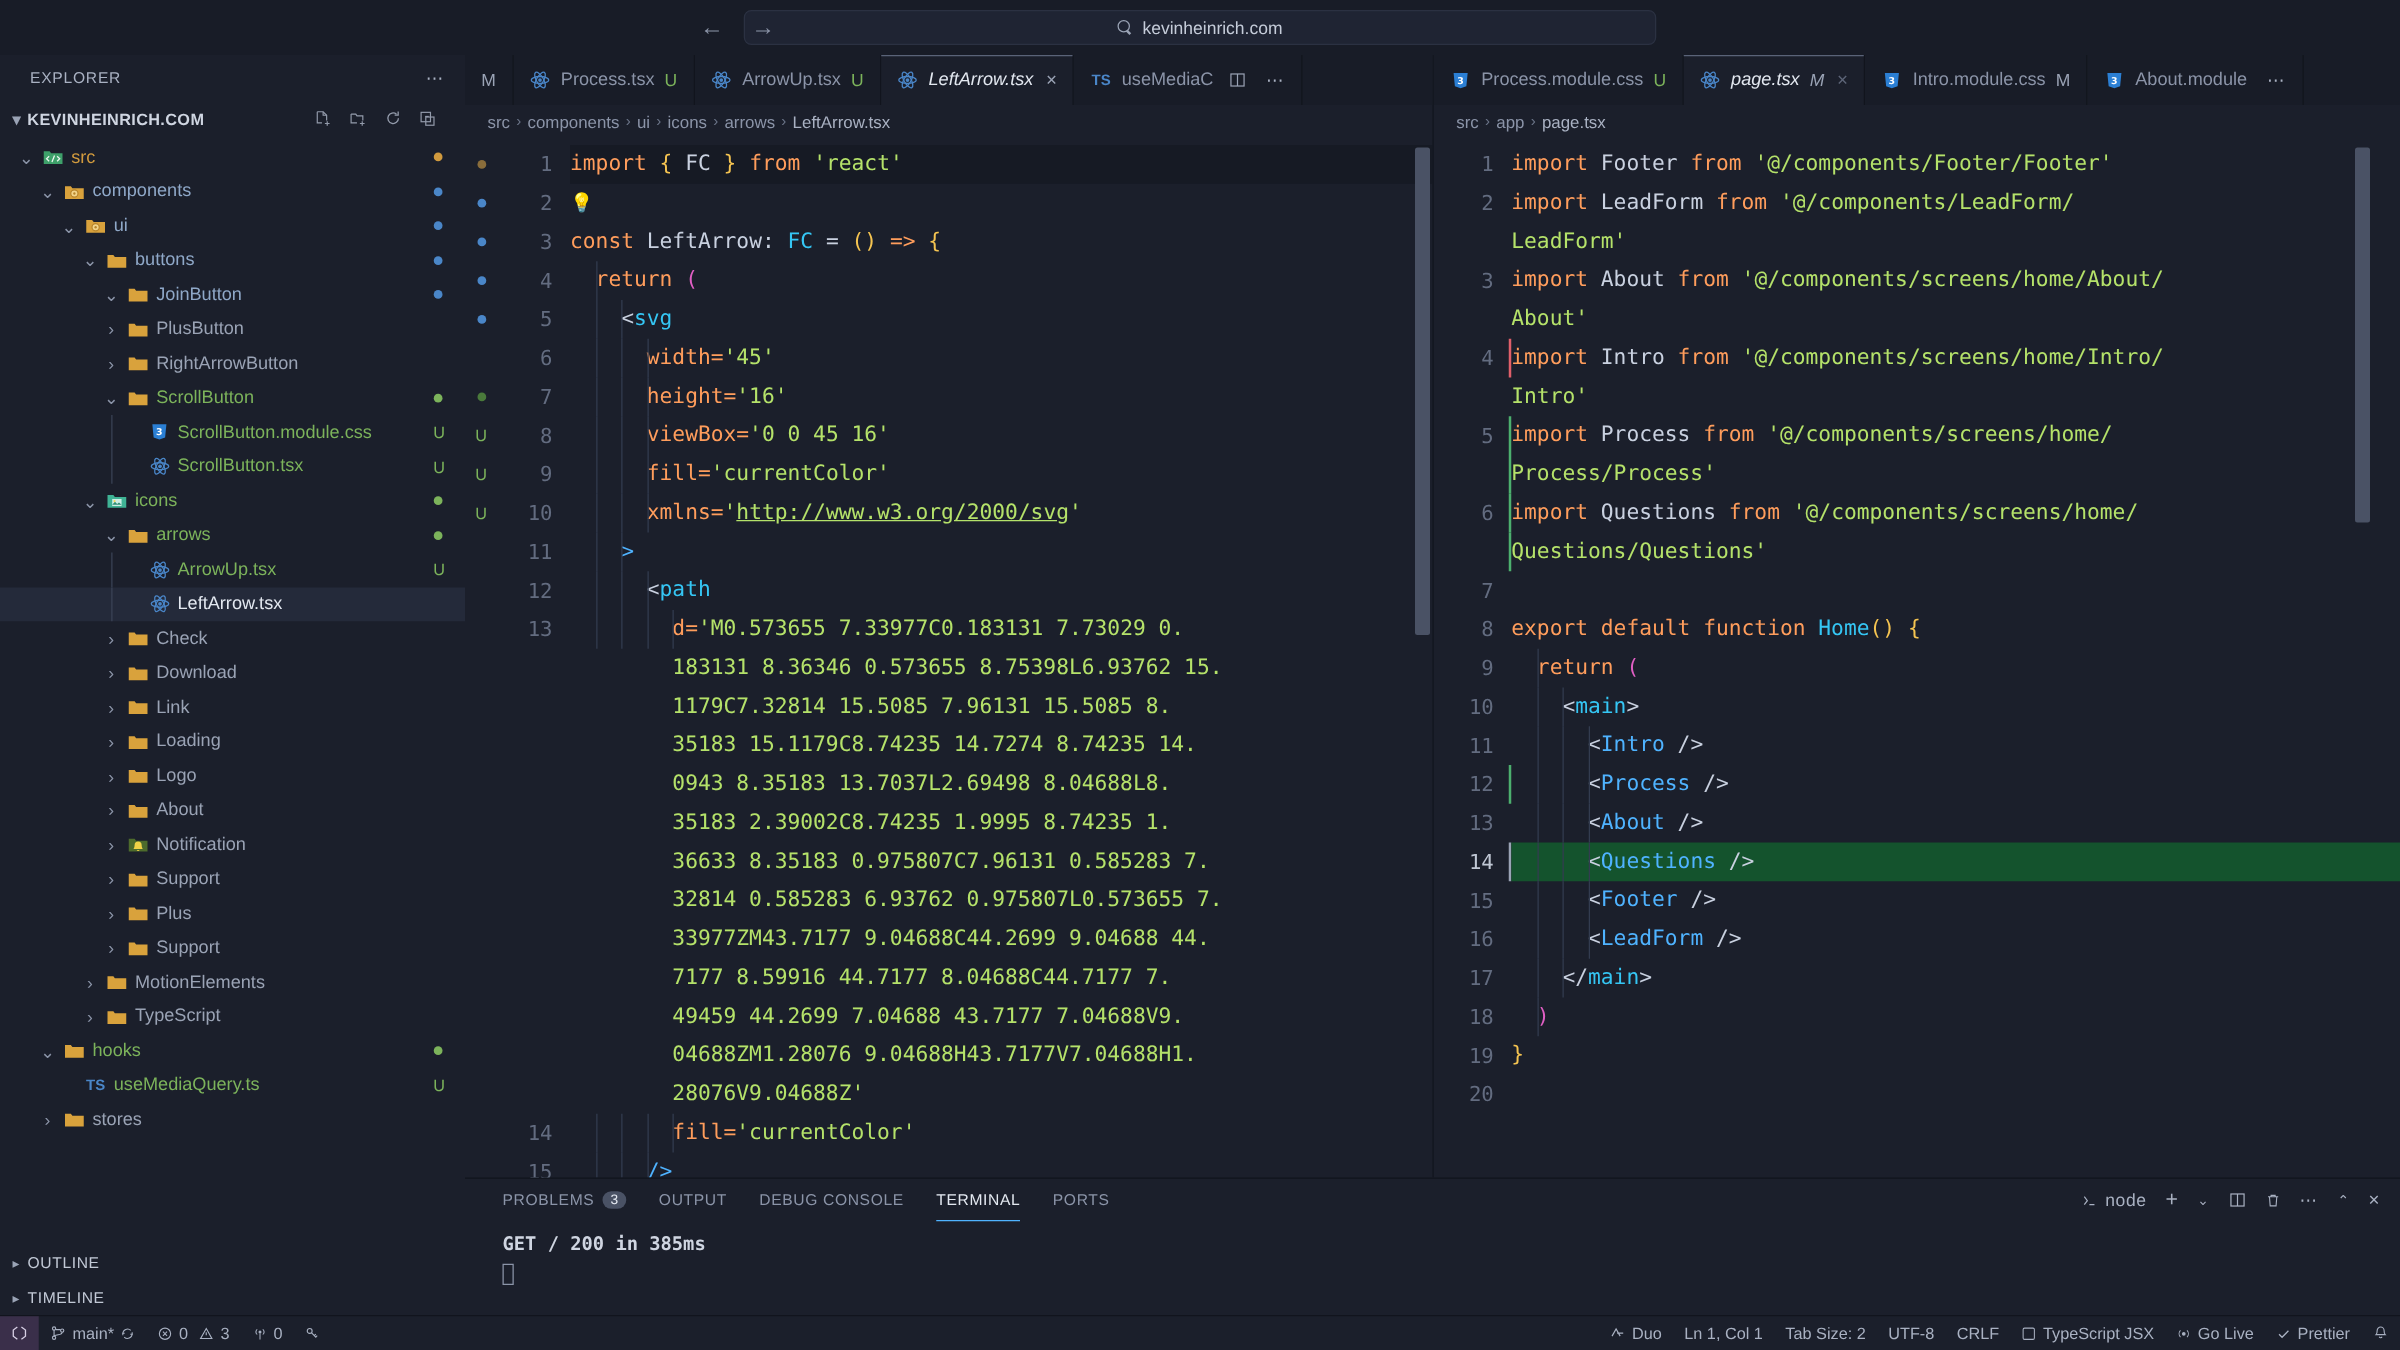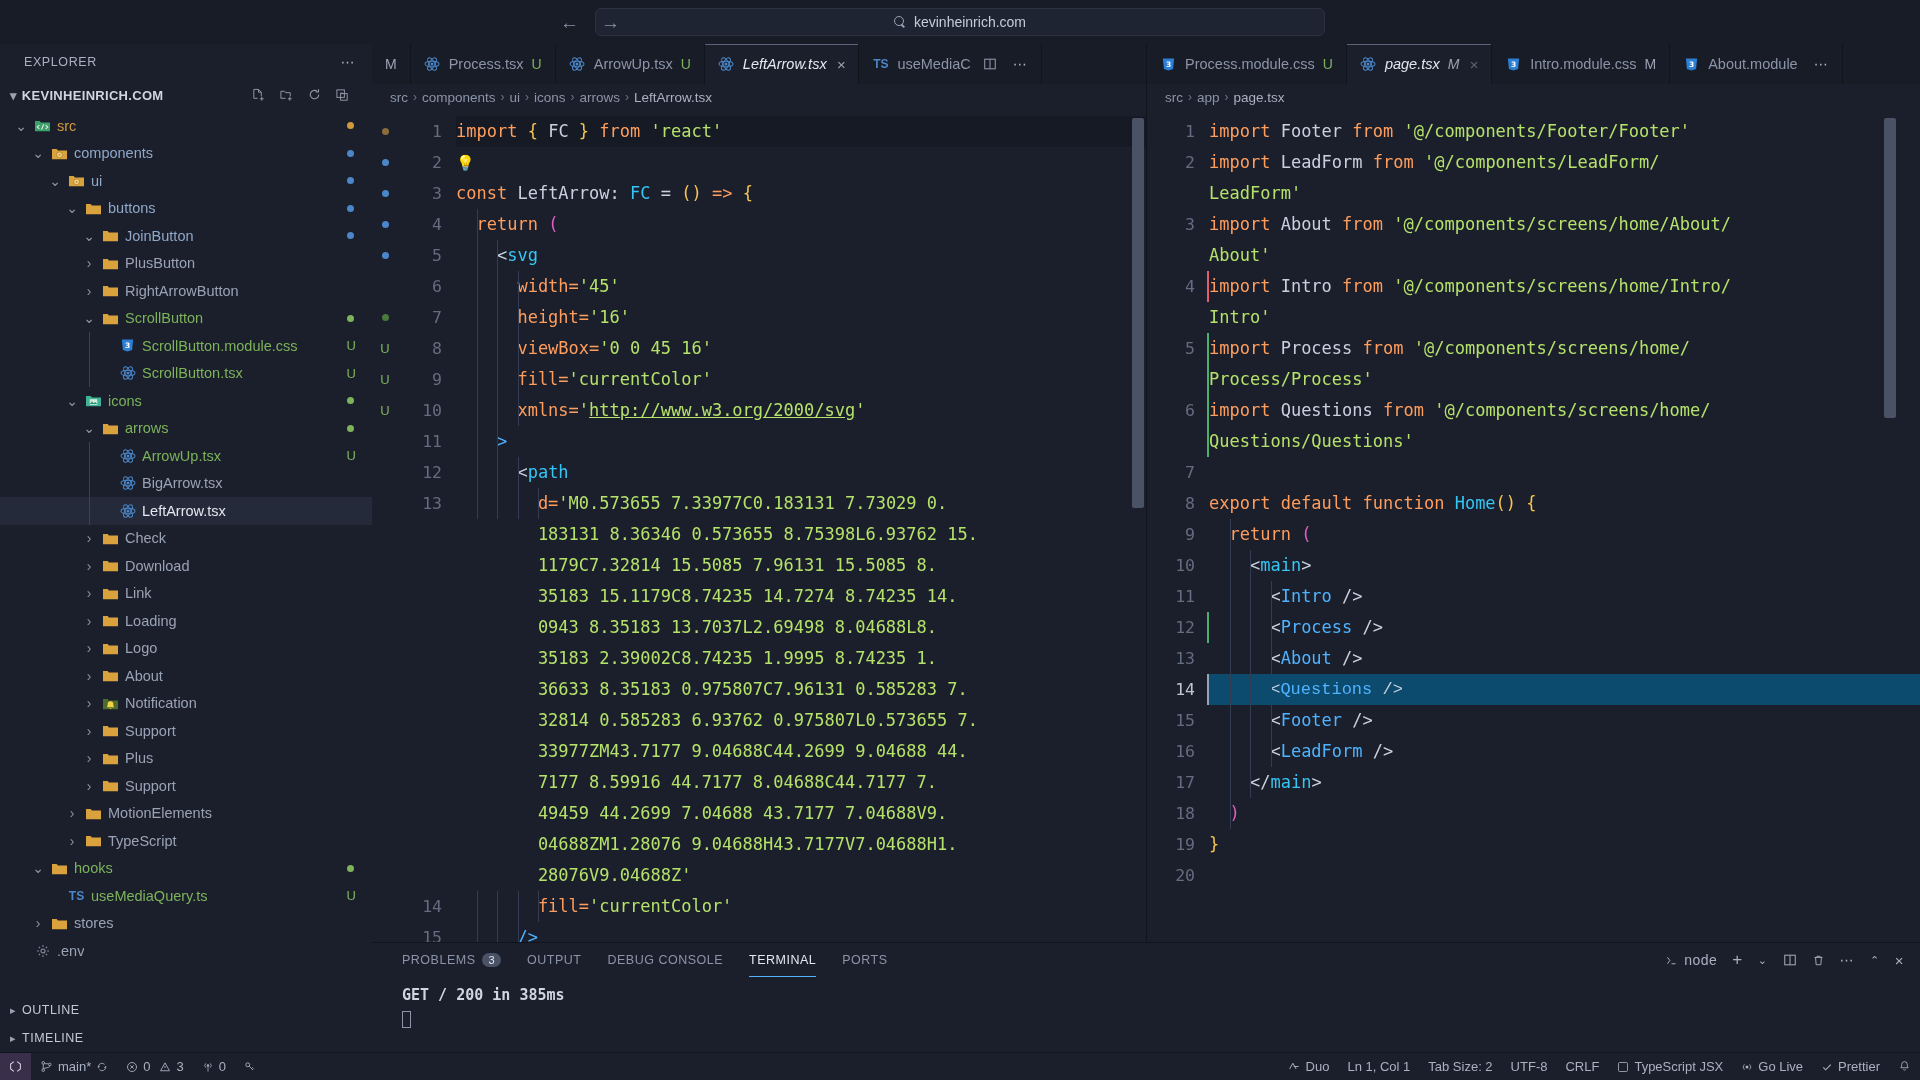--- a/index.html
+++ b/index.html
@@ -100,21 +100,21 @@
 
   .codewrap { flex:1 1 auto; display:flex; min-height:0; overflow:hidden; position:relative; }
   .gutter-deco { width:26px; flex:0 0 26px; padding-top:6px; }
   .gd { height:31px; display:flex; align-items:center; justify-content:center; font-size:13px; }
   .gd .gdot { width:7px; height:7px; border-radius:50%; }
   .linenos { flex:0 0 auto; padding-top:6px; text-align:right; }
   .ln { height:31px; line-height:31px; font-family:"DejaVu Sans Mono", monospace; font-size:16.5px; color:#636c80; padding-right:14px; position:relative; }
   .ln.cur { color:#c0c7d4; }
   .code { flex:1 1 auto; padding-top:6px; font-family:"DejaVu Sans Mono", monospace; font-size:17px; line-height:31px; white-space:pre; overflow:hidden; position:relative; }
   .cl { height:31px; position:relative; }
-  .cl.hl { background:#0c4a6e;font-family:Liberation Mono, monospace; }
+  .cl.hl { background:#14532d; }
   .cl.hl-tr { background:#161a24; }
   .indent { position:absolute; top:0; bottom:0; width:1px; background:#333c50; }
 
   
   .t-kw  { color:#ff9d5c; }
   .t-var { color:#c9d1e0; }
   .t-str { color:#b5e26a; }
   .t-tag { color:#4fb3ff; }
   .t-attr{ color:#ff9d5c; }
   .t-type{ color:#35c6f4; }
@@ -345,48 +345,33 @@
                   <ellipse cx="8" cy="8" rx="7" ry="2.8"></ellipse>
                   <ellipse cx="8" cy="8" rx="7" ry="2.8" transform="rotate(60 8 8)"></ellipse>
                   <ellipse cx="8" cy="8" rx="7" ry="2.8" transform="rotate(120 8 8)"></ellipse>
                 </g>
                 <circle cx="8" cy="8" r="1.5" fill="#4a86c8"></circle>
               </svg>
             </span>
             <span class="lbl c-mod">ArrowUp.tsx</span>
             <span class="badge c-mod">U</span>
           </div>
-          <div class="row" style="padding-left: 99px;">
+          <div class="row sel" style="padding-left: 99px;">
             <span class="guide" style="left: 89px;"></span>
             <span class="chev none"></span>
             <span class="ficon">
               <svg viewBox="0 0 16 16" width="16" height="16">
                 <g stroke="#4a86c8" fill="none" stroke-width="1.05">
                   <ellipse cx="8" cy="8" rx="7" ry="2.8"></ellipse>
                   <ellipse cx="8" cy="8" rx="7" ry="2.8" transform="rotate(60 8 8)"></ellipse>
                   <ellipse cx="8" cy="8" rx="7" ry="2.8" transform="rotate(120 8 8)"></ellipse>
                 </g>
                 <circle cx="8" cy="8" r="1.5" fill="#4a86c8"></circle>
               </svg>
             </span>
-            <span class="lbl c-norm">BigArrow.tsx</span>
-          </div>
-          <div class="row sel" style="padding-left: 99px;">
-            <span class="guide" style="left: 89px;"></span>
-            <span class="chev none"></span>
-            <span class="ficon">
-              <svg viewBox="0 0 16 16" width="16" height="16">
-                <g stroke="#4a86c8" fill="none" stroke-width="1.05">
-                  <ellipse cx="8" cy="8" rx="7" ry="2.8"></ellipse>
-                  <ellipse cx="8" cy="8" rx="7" ry="2.8" transform="rotate(60 8 8)"></ellipse>
-                  <ellipse cx="8" cy="8" rx="7" ry="2.8" transform="rotate(120 8 8)"></ellipse>
-                </g>
-                <circle cx="8" cy="8" r="1.5" fill="#4a86c8"></circle>
-              </svg>
-            </span>
             <span class="lbl c-sel">LeftArrow.tsx</span>
           </div>
           <div class="row" style="padding-left: 82px;">
             <span class="chev" style="font-size: 14px;">›</span>
             <span class="ficon">
               <svg viewBox="0 0 18 16" width="17" height="15">
                 <path d="M1 3.2h5l1.3 1.6H17V14H1z" fill="#d9a23c"></path>
               </svg>
             </span>
             <span class="lbl c-norm">Check</span>
@@ -511,30 +496,20 @@
             <span class="badge c-mod">U</span>
           </div>
           <div class="row" style="padding-left: 31px;">
             <span class="chev" style="font-size: 14px;">›</span>
             <span class="ficon">
               <svg viewBox="0 0 18 16" width="17" height="15">
                 <path d="M1 3.2h5l1.3 1.6H17V14H1z" fill="#d9a23c"></path>
               </svg>
             </span>
             <span class="lbl c-norm">stores</span>
-          </div>
-          <div class="row" style="padding-left: 14px;">
-            <span class="chev none"></span>
-            <span class="ficon">
-              <svg viewBox="0 0 16 16" width="14" height="14">
-                <circle cx="8" cy="8" r="2.3" fill="none" stroke="#8b94a8" stroke-width="1.2"></circle>
-                <path d="M8 1.2v2M8 12.8v2M1.2 8h2M12.8 8h2M3.3 3.3l1.4 1.4M11.3 11.3l1.4 1.4M12.7 3.3l-1.4 1.4M4.7 11.3l-1.4 1.4" stroke="#8b94a8" stroke-width="1.2"></path>
-              </svg>
-            </span>
-            <span class="lbl c-norm">.env</span>
           </div>
         </div>
       <div class="sb-bottom">
         <div class="panelhdr">
           <span style="font-size:11px;color:#9aa3b5;">▸</span>
           <span>OUTLINE</span>
         </div>
         <div class="panelhdr">
           <span style="font-size:11px;color:#9aa3b5;">▸</span>
           <span>TIMELINE</span>

